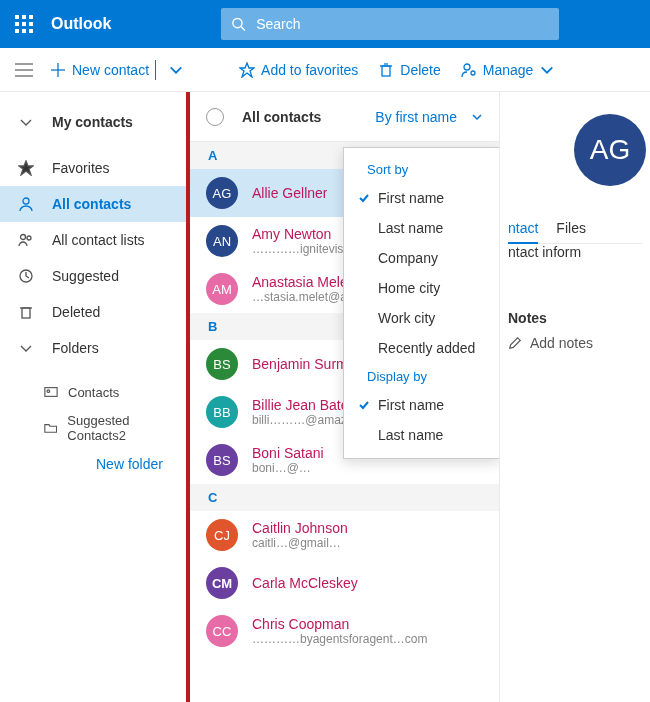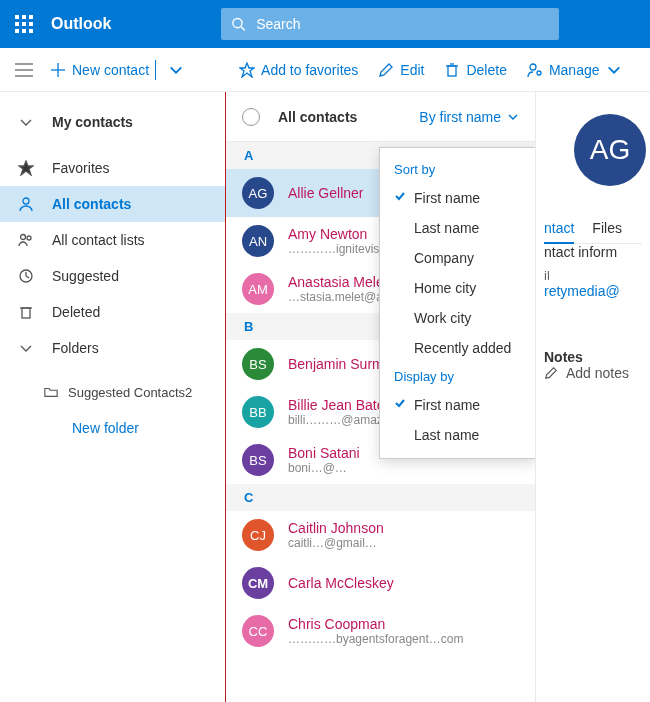--- a/index.html
+++ b/index.html
@@ -20,62 +20,62 @@
 .tool-btn { display:flex; align-items:center; color:#0078d4; font-size:14px; padding:0 10px; height:100%; cursor:pointer; gap:6px; }
 .tool-btn svg { width:16px; height:16px; stroke:#0078d4; fill:none; stroke-width:1.3; }
 .burger { width:32px; display:flex; align-items:center; justify-content:center; cursor:pointer; }
 .burger svg { width:18px; height:14px; stroke:#666; stroke-width:1.3; }
 .newc-split { display:flex; align-items:center; margin-right:35px; border-left:0; }
 .divider { width:1px; height:20px; background:#0078d4; margin:0 6px 0 0; }
 .chev { width:12px; height:12px; }
 
 
 .main { display:flex; height:610px; }
-.sidebar { width:226px; border-right:1px solid #b91c1c; padding-top:12px; }
+.sidebar { width:190px; border-right:4px solid #b91c1c; padding-top:12px; }
 .sb-row { display:flex; align-items:center; height:36px; padding-left:18px; cursor:pointer; color:#333; }
 .sb-row.bold { font-weight:600; }
 .sb-row.selected { background:#cfe6f7; color:#0078d4; font-weight:600; }
 .sb-row svg { width:16px; height:16px; margin-right:18px; stroke:#555; fill:none; stroke-width:1.3; }
 .sb-row.selected svg { stroke:#0078d4; fill:none; }
 .sb-sub { padding-left:44px; font-size:13px; color:#444; }
 .sb-sub svg { width:14px; height:14px; margin-right:10px; }
-.newfolder { color:#0078d4; padding-left:72px; height:36px; display:flex; align-items:center; cursor:pointer; }
+.newfolder { color:#0078d4; padding-left:96px; height:36px; display:flex; align-items:center; cursor:pointer; }
 
 
 .listpane { width:310px; border-right:1px solid #eaeaea; position:relative; overflow:hidden; }
 .lp-header { height:50px; display:flex; align-items:center; padding:0 16px; border-bottom:1px solid #eaeaea; }
 .lp-circle { width:18px; height:18px; border:1.5px solid #999; border-radius:50%; margin-right:18px; }
 .lp-title { font-weight:600; flex:1; }
-.lp-sort { color:#0078d4; display:flex; align-items:center; gap:6px; cursor:pointer; }
+.lp-sort { color:#0078d4; display:flex; align-items:center; gap:14px; cursor:pointer; }
 .section-letter { background:#f4f4f4; color:#0078d4; font-weight:600; padding:6px 18px; font-size:13px; }
 .contact { display:flex; align-items:center; padding:8px 16px; gap:14px; cursor:pointer; }
 .contact.sel { background:#cfe6f7; }
 .avatar { width:32px; height:32px; border-radius:50%; color:#fff; display:flex; align-items:center; justify-content:center; font-size:13px; font-weight:400; flex-shrink:0; }
 .c-info { overflow:hidden; }
 .c-name { font-size:14px; color:#be185d; }
 .c-email { font-size:12px; color:#888; white-space:nowrap; overflow:hidden; text-overflow:ellipsis; max-width:200px; }
 
 
 .dropdown { position:absolute; top:55px; right:-1px; width:157px; background:#fff; border:1px solid #ccc; box-shadow:0 4px 12px rgba(0,0,0,0.15); z-index:10; padding:8px 0; }
-.dd-label { color:#0078d4; font-size:13px; padding:6px 14px; font-weight:400; }
-.dd-item { display:flex; align-items:flex-start; padding:7px 14px; cursor:pointer; font-size:14px; color:#333; }
+.dd-label { color:#0078d4; font-size:13px; padding:6px 23px; font-weight:400; }
+.dd-item { display:flex; align-items:center; padding:7px 14px; cursor:pointer; font-size:14px; color:#333; }
 .dd-check { width:18px; display:inline-flex; margin-right:2px; }
 .dd-check svg { width:12px; height:12px; stroke:#0078d4; stroke-width:2; fill:none; }
 
 
 .detailpane { flex:1; padding:12px 8px; overflow:hidden; }
 .big-avatar { width:72px; height:72px; border-radius:50%; background:#27488a; color:#fff; display:flex; align-items:center; justify-content:center; font-size:28px; margin:10px 0 20px 0; float:right; margin-right:-4px; }
 .dp-tabs { display:flex; gap:18px; border-bottom:1px solid #eaeaea; margin-top:110px; clear:both;}
 .dp-tab { padding:6px 0; font-size:14px; color:#333; cursor:pointer; }
 .dp-tab.active { color:#0078d4; border-bottom:2px solid #0078d4; font-weight:400; margin-bottom:-1px; }
 .dp-section { }
 .dp-heading { font-size:14px; font-weight:400; color:#333; margin-bottom:8px; }
 .dp-link { color:#0078d4; font-size:14px; cursor:pointer; }
 .dp-notes { margin-top:50px; }
-.dp-addnotes { display:flex; align-items:center; gap:8px; color:#555; cursor:pointer; margin-top:0; }
+.dp-addnotes { display:flex; align-items:center; gap:8px; color:#555; cursor:pointer; margin-top:9px; }
 .dp-addnotes svg { width:14px; height:14px; stroke:#555; fill:none; stroke-width:1.3; }
 </style>
 </head>
 <body>
 
 <div class="header">
   <div class="waffle">
     <svg viewBox="0 0 18 18">
         <rect width="4" height="4" x="0" y="0"></rect>
         <rect width="4" height="4" x="7" y="0"></rect>
@@ -120,26 +120,20 @@
       </svg>
   </div>
   <div class="tool-btn">
     <svg viewBox="0 0 16 16">
         <polygon points="8,1 10,6 15,6 11,9 13,15 8,11 3,15 5,9 1,6 6,6"></polygon>
       </svg>
     <span>Add to favorites</span>
   </div>
   <div class="tool-btn">
     <svg viewBox="0 0 16 16">
-        <path d="M2 14 L3 10 L11 2 L14 5 L6 13 Z"></path>
-      </svg>
-    <span>Edit</span>
-  </div>
-  <div class="tool-btn">
-    <svg viewBox="0 0 16 16">
         <rect x="4" y="4" width="8" height="10"></rect>
         <line x1="2" y1="4" x2="14" y2="4"></line>
         <line x1="6" y1="2" x2="10" y2="2"></line>
       </svg>
     <span>Delete</span>
   </div>
   <div class="tool-btn">
     <svg viewBox="0 0 16 16">
         <circle cx="6" cy="5" r="3"></circle>
         <path d="M1 15c0-3 2-5 5-5"></path>
@@ -196,20 +190,27 @@
         </svg>
       <span>Deleted</span>
     </div>
     <div class="sb-row">
       <svg viewBox="0 0 16 16">
           <polyline points="3,6 8,11 13,6"></polyline>
         </svg>
       <span>Folders</span>
     </div>
     <div style="height:8px"></div>
+    <div class="sb-row sb-sub">
+      <svg viewBox="0 0 16 16">
+          <rect x="1" y="3" width="14" height="10"></rect>
+          <circle cx="5" cy="7" r="1.5"></circle>
+        </svg>
+      <span>Contacts</span>
+    </div>
     <div class="sb-row sb-sub">
       <svg viewBox="0 0 16 16">
           <path d="M1 4h5l1 2h8v7H1z"></path>
         </svg>
       <span>Suggested Contacts2</span>
     </div>
     <div class="newfolder">
       <span>New folder</span>
     </div>
   </div>
@@ -346,24 +347,20 @@
 
   <div class="detailpane">
     <div class="big-avatar">AG</div>
     <div class="dp-tabs">
       <div class="dp-tab active">ntact</div>
       <div class="dp-tab">Files</div>
     </div>
     <div class="dp-section">
       <div class="dp-heading">ntact inform</div>
     </div>
-    <div class="dp-section">
-      <div style="font-size:13px;color:#666">il</div>
-      <div class="dp-link">retymedia@</div>
-    </div>
     <div class="dp-notes">
       <div style="font-weight:600">Notes</div>
       <div class="dp-addnotes">
         <svg viewBox="0 0 16 16">
             <path d="M2 14 L3 10 L11 2 L14 5 L6 13 Z"></path>
           </svg>
         <span>Add notes</span>
       </div>
     </div>
   </div>

